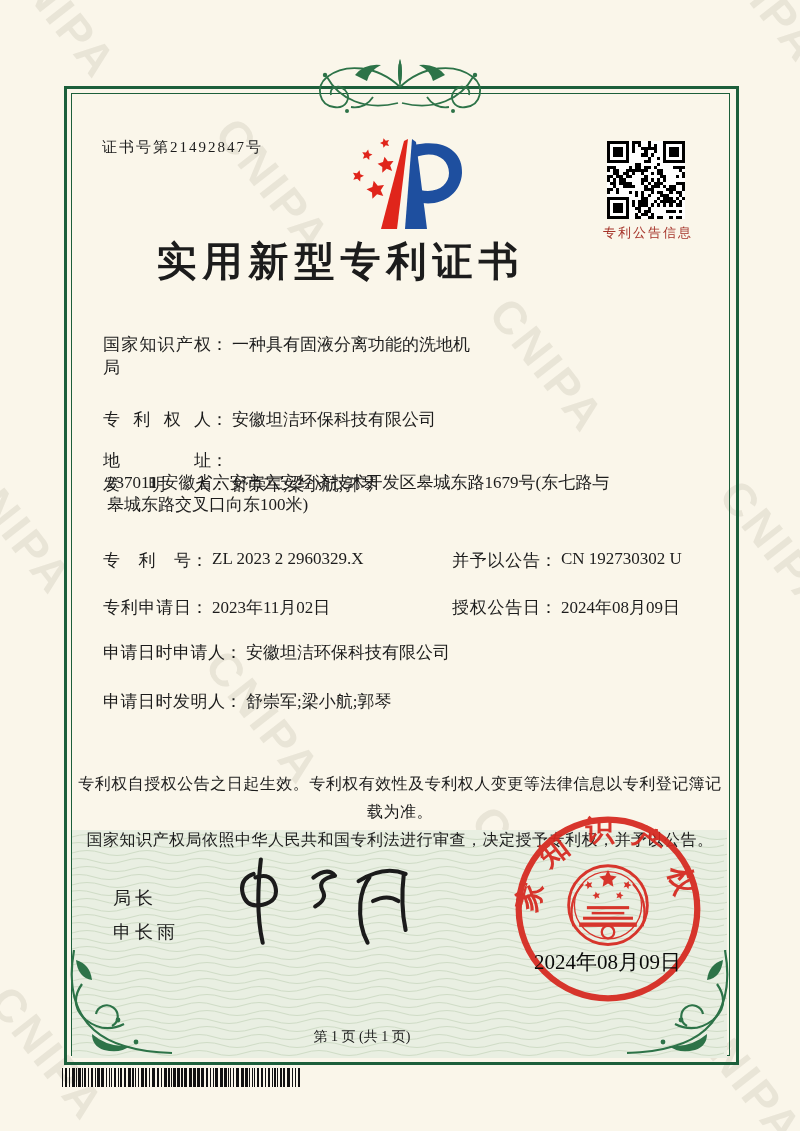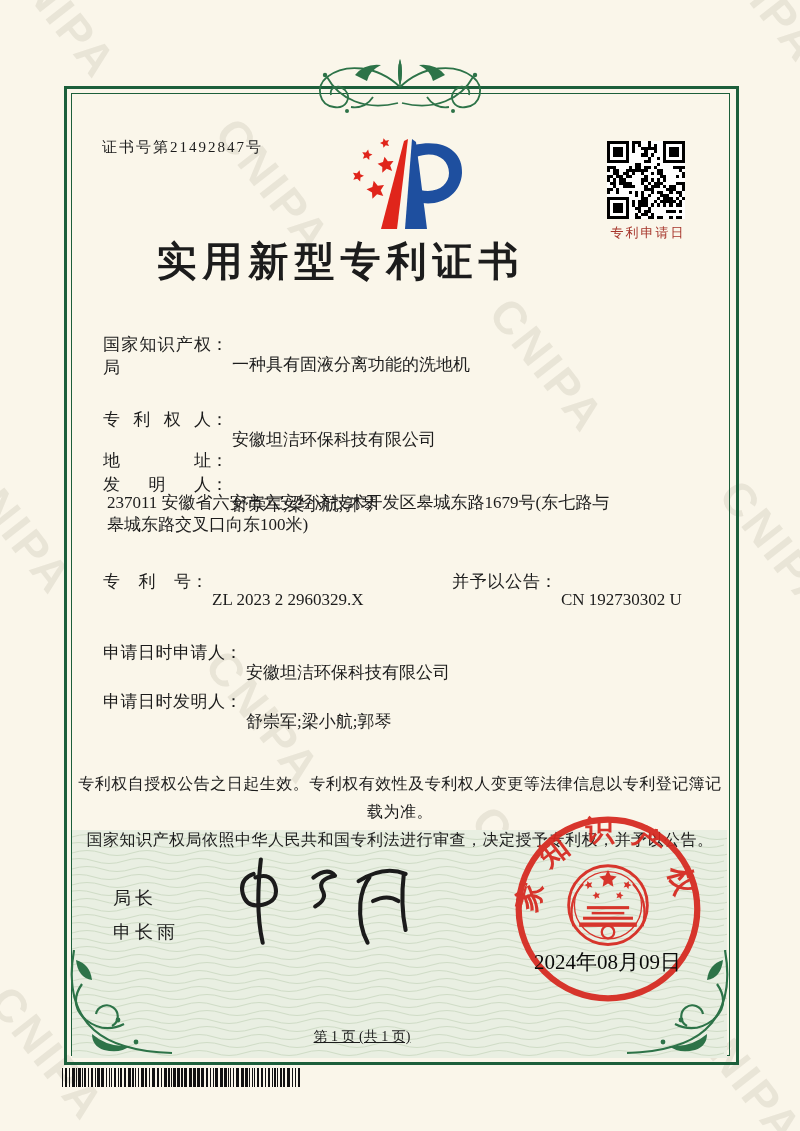--- a/index.html
+++ b/index.html
@@ -20,36 +20,36 @@
   .qr{position:absolute;left:607px;top:141px;z-index:2;background:#fff;}
   .qrcap{position:absolute;left:596px;top:224px;width:104px;text-align:center;font-size:13px;
          letter-spacing:2px;color:#a6352b;z-index:2;}
   .title{position:absolute;left:64px;top:234px;width:553px;text-align:center;font-size:40px;
          font-weight:700;letter-spacing:6px;z-index:2;}
   
   .row{position:absolute;left:103px;width:630px;font-size:17px;z-index:2;}
   .lab{display:inline-block;text-align:justify;text-align-last:justify;vertical-align:top;}
   .w6{width:108px}.w5{width:88px}.w7{width:122px}
   .colon{vertical-align:top;}
-  .val{margin-left:4px;vertical-align:top;display:inline-block;margin-top:20px;}
+  .val{margin-left:4px;vertical-align:top;display:inline-block;}
   .val-wrap{width:505px;line-height:22px;}
   .rcol{position:absolute;left:349px;top:0;}
   .legal{position:absolute;left:78px;top:770px;width:644px;text-align:center;font-size:16px;
          line-height:28px;letter-spacing:0.5px;z-index:2;}
   
   .sig-role{position:absolute;left:113px;top:886px;font-size:18px;letter-spacing:4px;z-index:3;
             font-family:"Liberation Sans","DejaVu Sans",sans-serif;}
   .sig-name{position:absolute;left:113px;top:920px;font-size:18px;letter-spacing:4px;z-index:3;
             font-family:"Liberation Sans","DejaVu Sans",sans-serif;}
   .sig-hand{position:absolute;left:226px;top:854px;z-index:3;}
   
   .seal{position:absolute;left:512px;top:813px;z-index:3;}
   .seal-date{position:absolute;left:534px;top:948px;width:160px;font-size:21px;color:#0a0a0a;
              letter-spacing:0;z-index:4;white-space:nowrap;}
-  .footer{position:absolute;left:64px;top:1028px;width:596px;text-align:center;font-size:14px;z-index:2;text-decoration:underline;}
+  .footer{position:absolute;left:64px;top:1028px;width:596px;text-align:center;font-size:14px;z-index:2;}
   .barcode{position:absolute;left:62px;top:1068px;height:19px;z-index:2;display:flex;align-items:stretch;}
   .barcode span{display:inline-block;background:#111;}
   
   .overlay-wm{position:absolute;left:34px;top:518px;width:760px;font-size:84px;line-height:1.1;
               font-family:"Liberation Sans","DejaVu Sans",sans-serif;font-weight:400;
               color:rgba(78,78,78,0.88);letter-spacing:6px;white-space:nowrap;z-index:8;}
 </style>
 </head>
 <body>
 
@@ -348,40 +348,46 @@
       <rect x="9" y="24" width="1" height="1" fill="#000"></rect>
       <rect x="10" y="24" width="1" height="1" fill="#000"></rect>
       <rect x="13" y="24" width="1" height="1" fill="#000"></rect>
       <rect x="14" y="24" width="1" height="1" fill="#000"></rect>
       <rect x="16" y="24" width="1" height="1" fill="#000"></rect>
       <rect x="17" y="24" width="1" height="1" fill="#000"></rect>
       <rect x="20" y="24" width="1" height="1" fill="#000"></rect>
       <rect x="22" y="24" width="1" height="1" fill="#000"></rect>
       <rect x="23" y="24" width="1" height="1" fill="#000"></rect>
     </svg>
-  <div class="qrcap">专利申请日</div>
+  <div class="qrcap">专利公告信息</div>
 
   <div class="title">实用新型专利证书</div>
 
   <div class="row" style="top:333px">
     <span class="lab w6">国家知识产权局</span><span class="colon">：</span><span class="val">一种具有固液分离功能的洗地机</span>
   </div>
   <div class="row" style="top:408px">
     <span class="lab w6">专利权人</span><span class="colon">：</span><span class="val">安徽坦洁环保科技有限公司</span>
   </div>
   <div class="row" style="top:449px">
     <span class="lab w6">地址</span><span class="colon">：</span><span class="val val-wrap">237011 安徽省六安市六安经济技术开发区皋城东路1679号(东七路与皋城东路交叉口向东100米)</span>
   </div>
   <div class="row" style="top:473px">
     <span class="lab w6">发明人</span><span class="colon">：</span><span class="val">舒崇军;梁小航;郭琴</span>
   </div>
-  <div class="row" style="top:570px">
+  <div class="row" style="top:549px">
     <span class="lab w5">专利号</span><span class="colon">：</span><span class="val">ZL 2023 2 2960329.X</span>
     <span class="rcol">
       <span class="lab w5">并予以公告</span><span class="colon">：</span><span class="val">CN 192730302 U</span>
+    </span>
+  </div>
+  <div class="row" style="top:596px">
+    <span class="lab w5">专利申请日</span><span class="colon">：</span><span class="val">2023年11月02日</span>
+    <span class="rcol">
+      <span class="lab w5">授权公告日</span><span class="colon">：</span><span class="val">2024年08月09日</span>
     </span>
   </div>
   <div class="row" style="top:641px">
     <span class="lab w7">申请日时申请人</span><span class="colon">：</span><span class="val">安徽坦洁环保科技有限公司</span>
   </div>
   <div class="row" style="top:690px">
     <span class="lab w7">申请日时发明人</span><span class="colon">：</span><span class="val">舒崇军;梁小航;郭琴</span>
   </div>
 
   <div class="legal">

